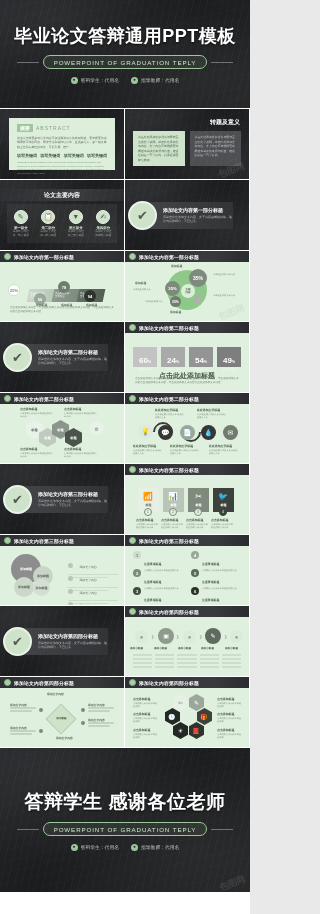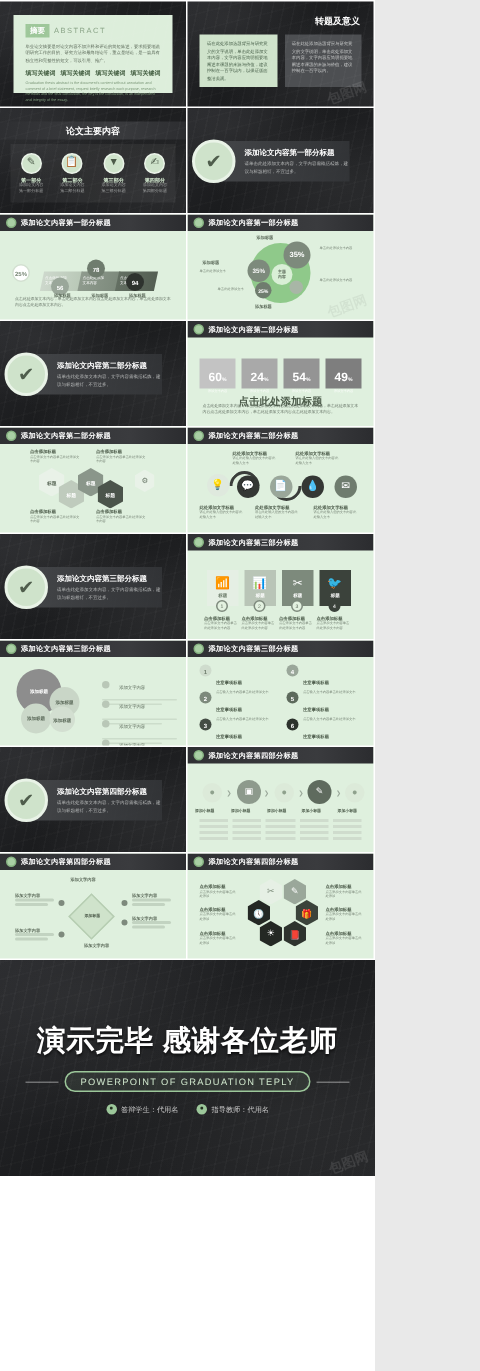--- a/index.html
+++ b/index.html
@@ -222,20 +222,40 @@
 
   .wm{ position:absolute; right:4px; bottom:2px; color:rgba(255,255,255,.10); font-size:9px; font-weight:bold;
        transform:rotate(-20deg); pointer-events:none; z-index:5; }
   .wm.dk{ color:rgba(0,0,0,.055); }
 </style>
 </head>
 <body>
 
 <div id="page">
 
+  <div class="slide dark cover">
+    <div class="cover-inner">
+      <div class="cover-title">毕业论文答辩通用PPT模板</div>
+      <div class="cover-sub-wrap">
+        <span class="cover-rule"></span>
+        <span class="cover-sub">POWERPOINT OF GRADUATION TEPLY</span>
+        <span class="cover-rule"></span>
+      </div>
+      <div class="cover-meta">
+        <span class="cover-meta-item">
+          <span class="cover-meta-dot">●</span>
+          <span class="cover-meta-txt">答辩学生：代用名</span>
+        </span>
+        <span class="cover-meta-item">
+          <span class="cover-meta-dot">●</span>
+          <span class="cover-meta-txt">指导教师：代用名</span>
+        </span>
+      </div>
+    </div>
+  </div>
   <div class="gap"></div>
 
   <div class="row">
 
     <div class="slide dark">
       <div class="abs-card">
         <div class="abs-h">
           <span class="abs-h-cn">摘要</span>
           <span class="abs-h-en">ABSTRACT</span>
         </div>
@@ -733,21 +753,21 @@
         <div class="mini-b" style="left:92px;top:29px;width:26px;">点击添加文本内容单击此处添加</div>
         <div class="mini-t" style="left:92px;top:40px;">点击添加标题</div>
         <div class="mini-b" style="left:92px;top:45px;width:26px;">点击添加文本内容单击此处添加</div>
       </div>
     </div>
   </div>
   <div class="gap"></div>
 
   <div class="slide dark closing">
     <div class="cover-inner">
-      <div class="cover-title">演示完毕  感谢各位老师</div>
+      <div class="cover-title">答辩学生  感谢各位老师</div>
       <div class="cover-sub-wrap">
         <span class="cover-rule"></span>
         <span class="cover-sub">POWERPOINT OF GRADUATION TEPLY</span>
         <span class="cover-rule"></span>
       </div>
       <div class="cover-meta">
         <span class="cover-meta-item">
           <span class="cover-meta-dot">●</span>
           <span class="cover-meta-txt">答辩学生：代用名</span>
         </span>

